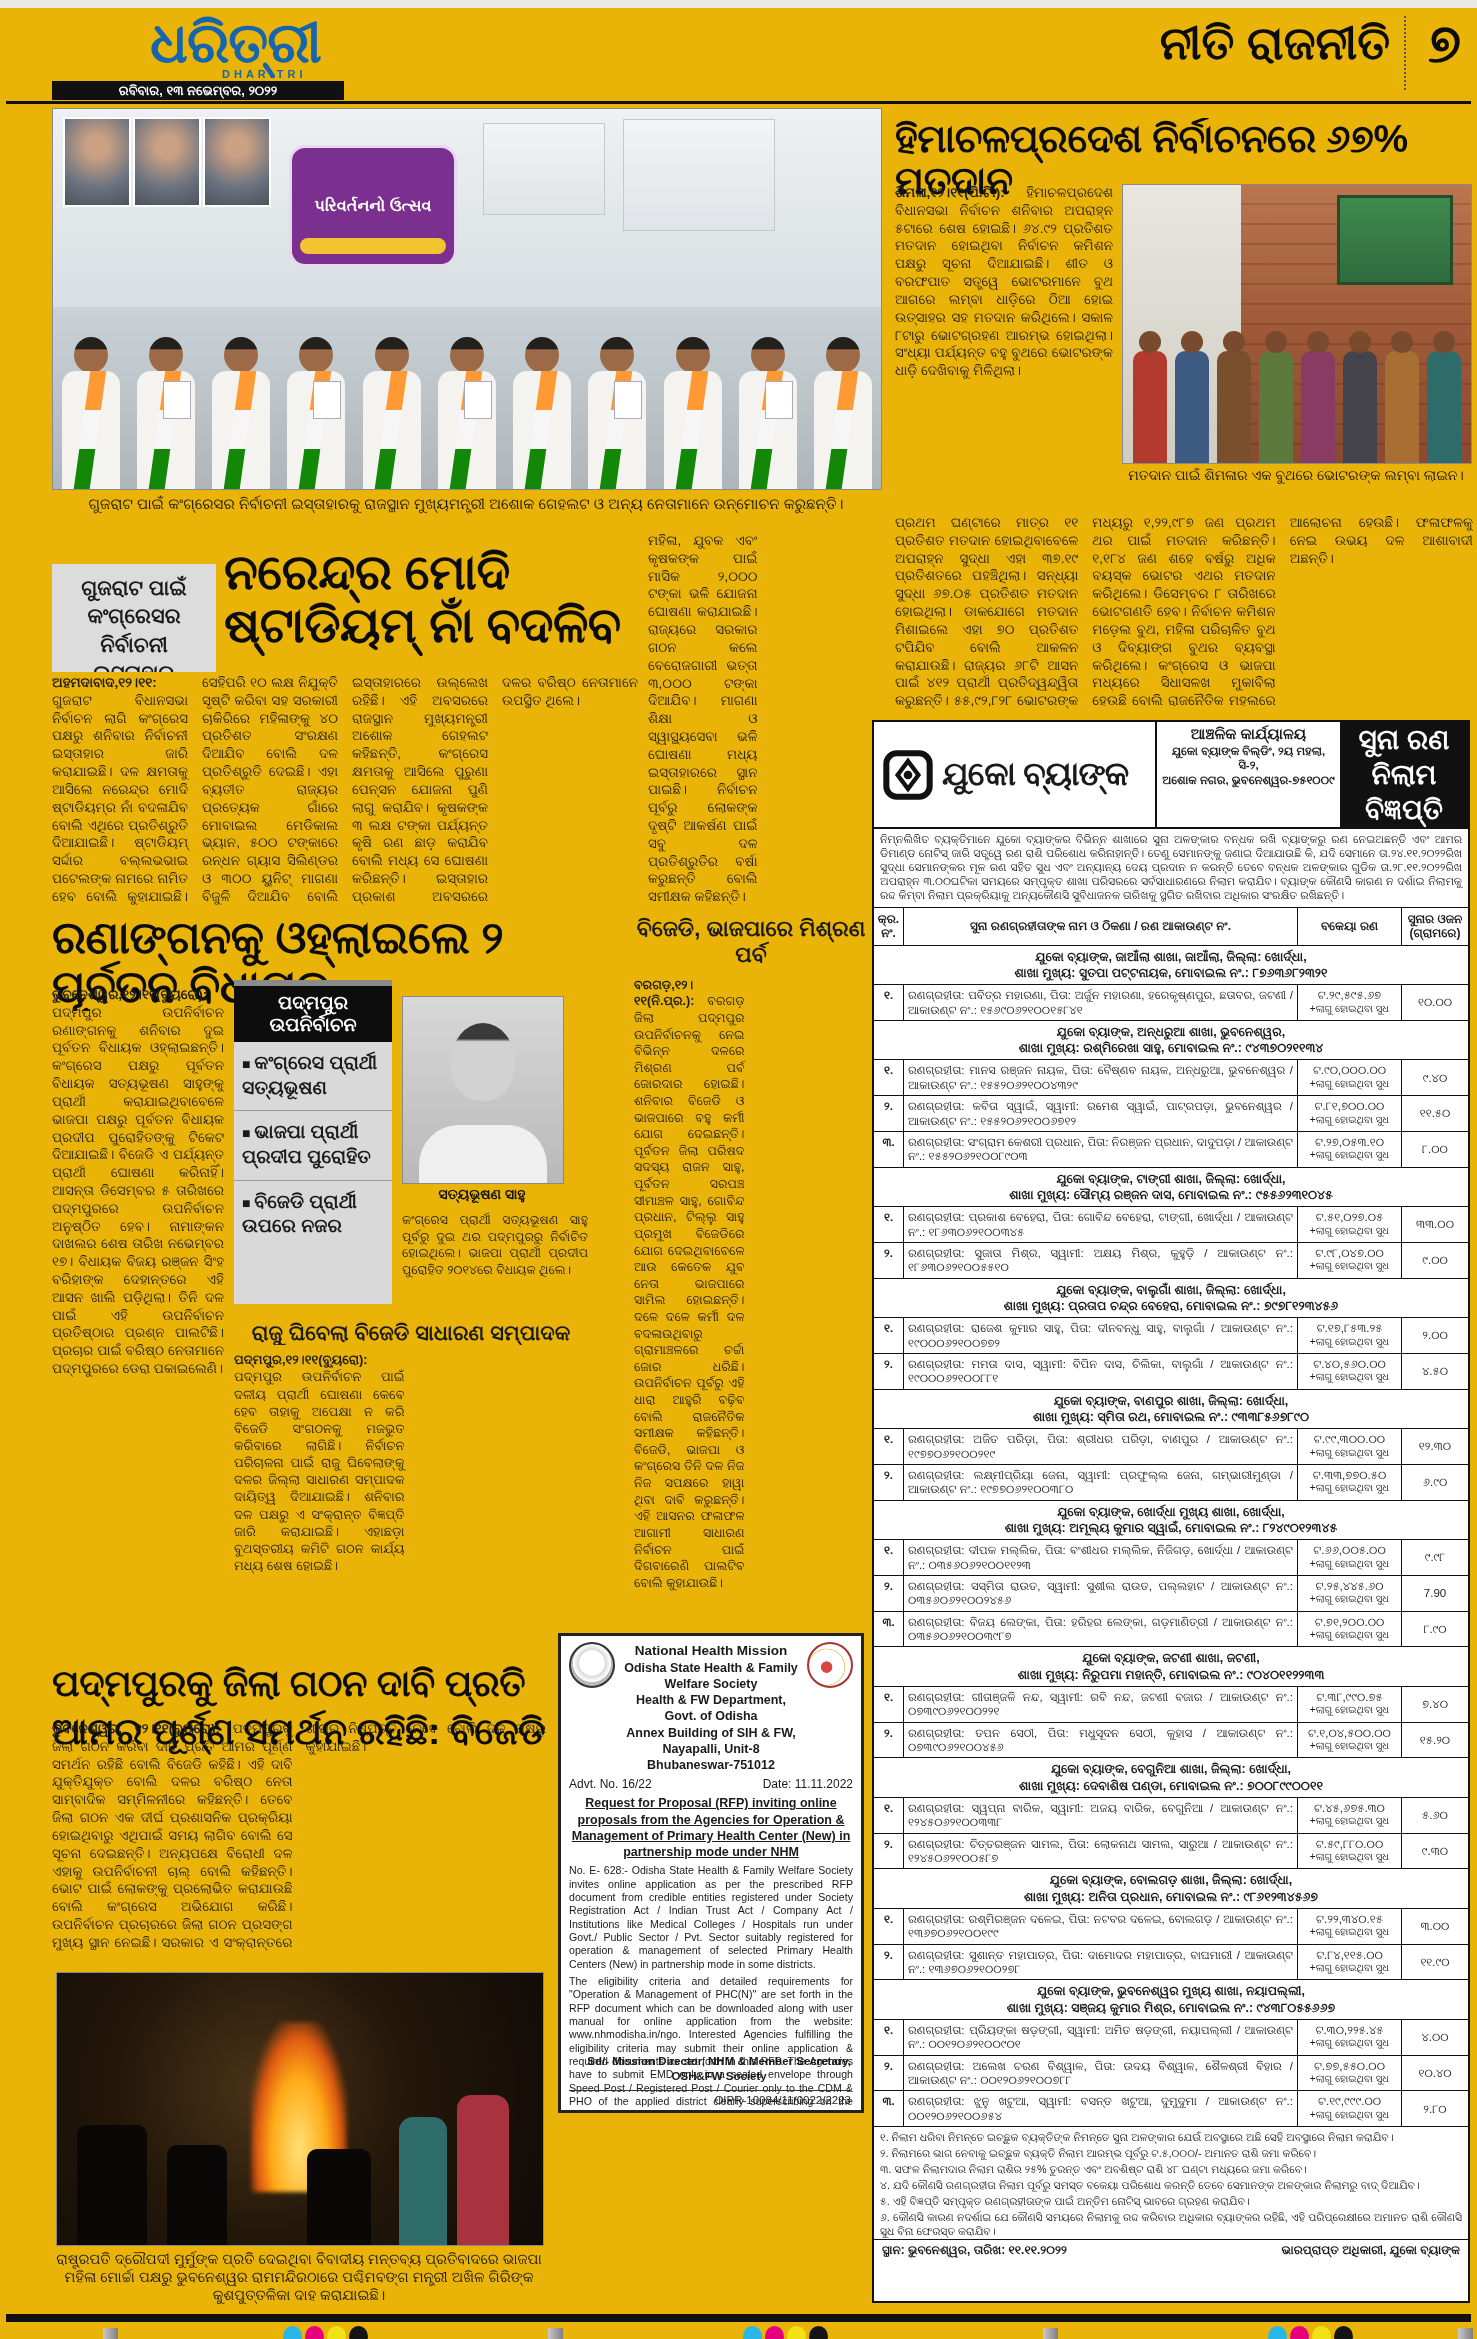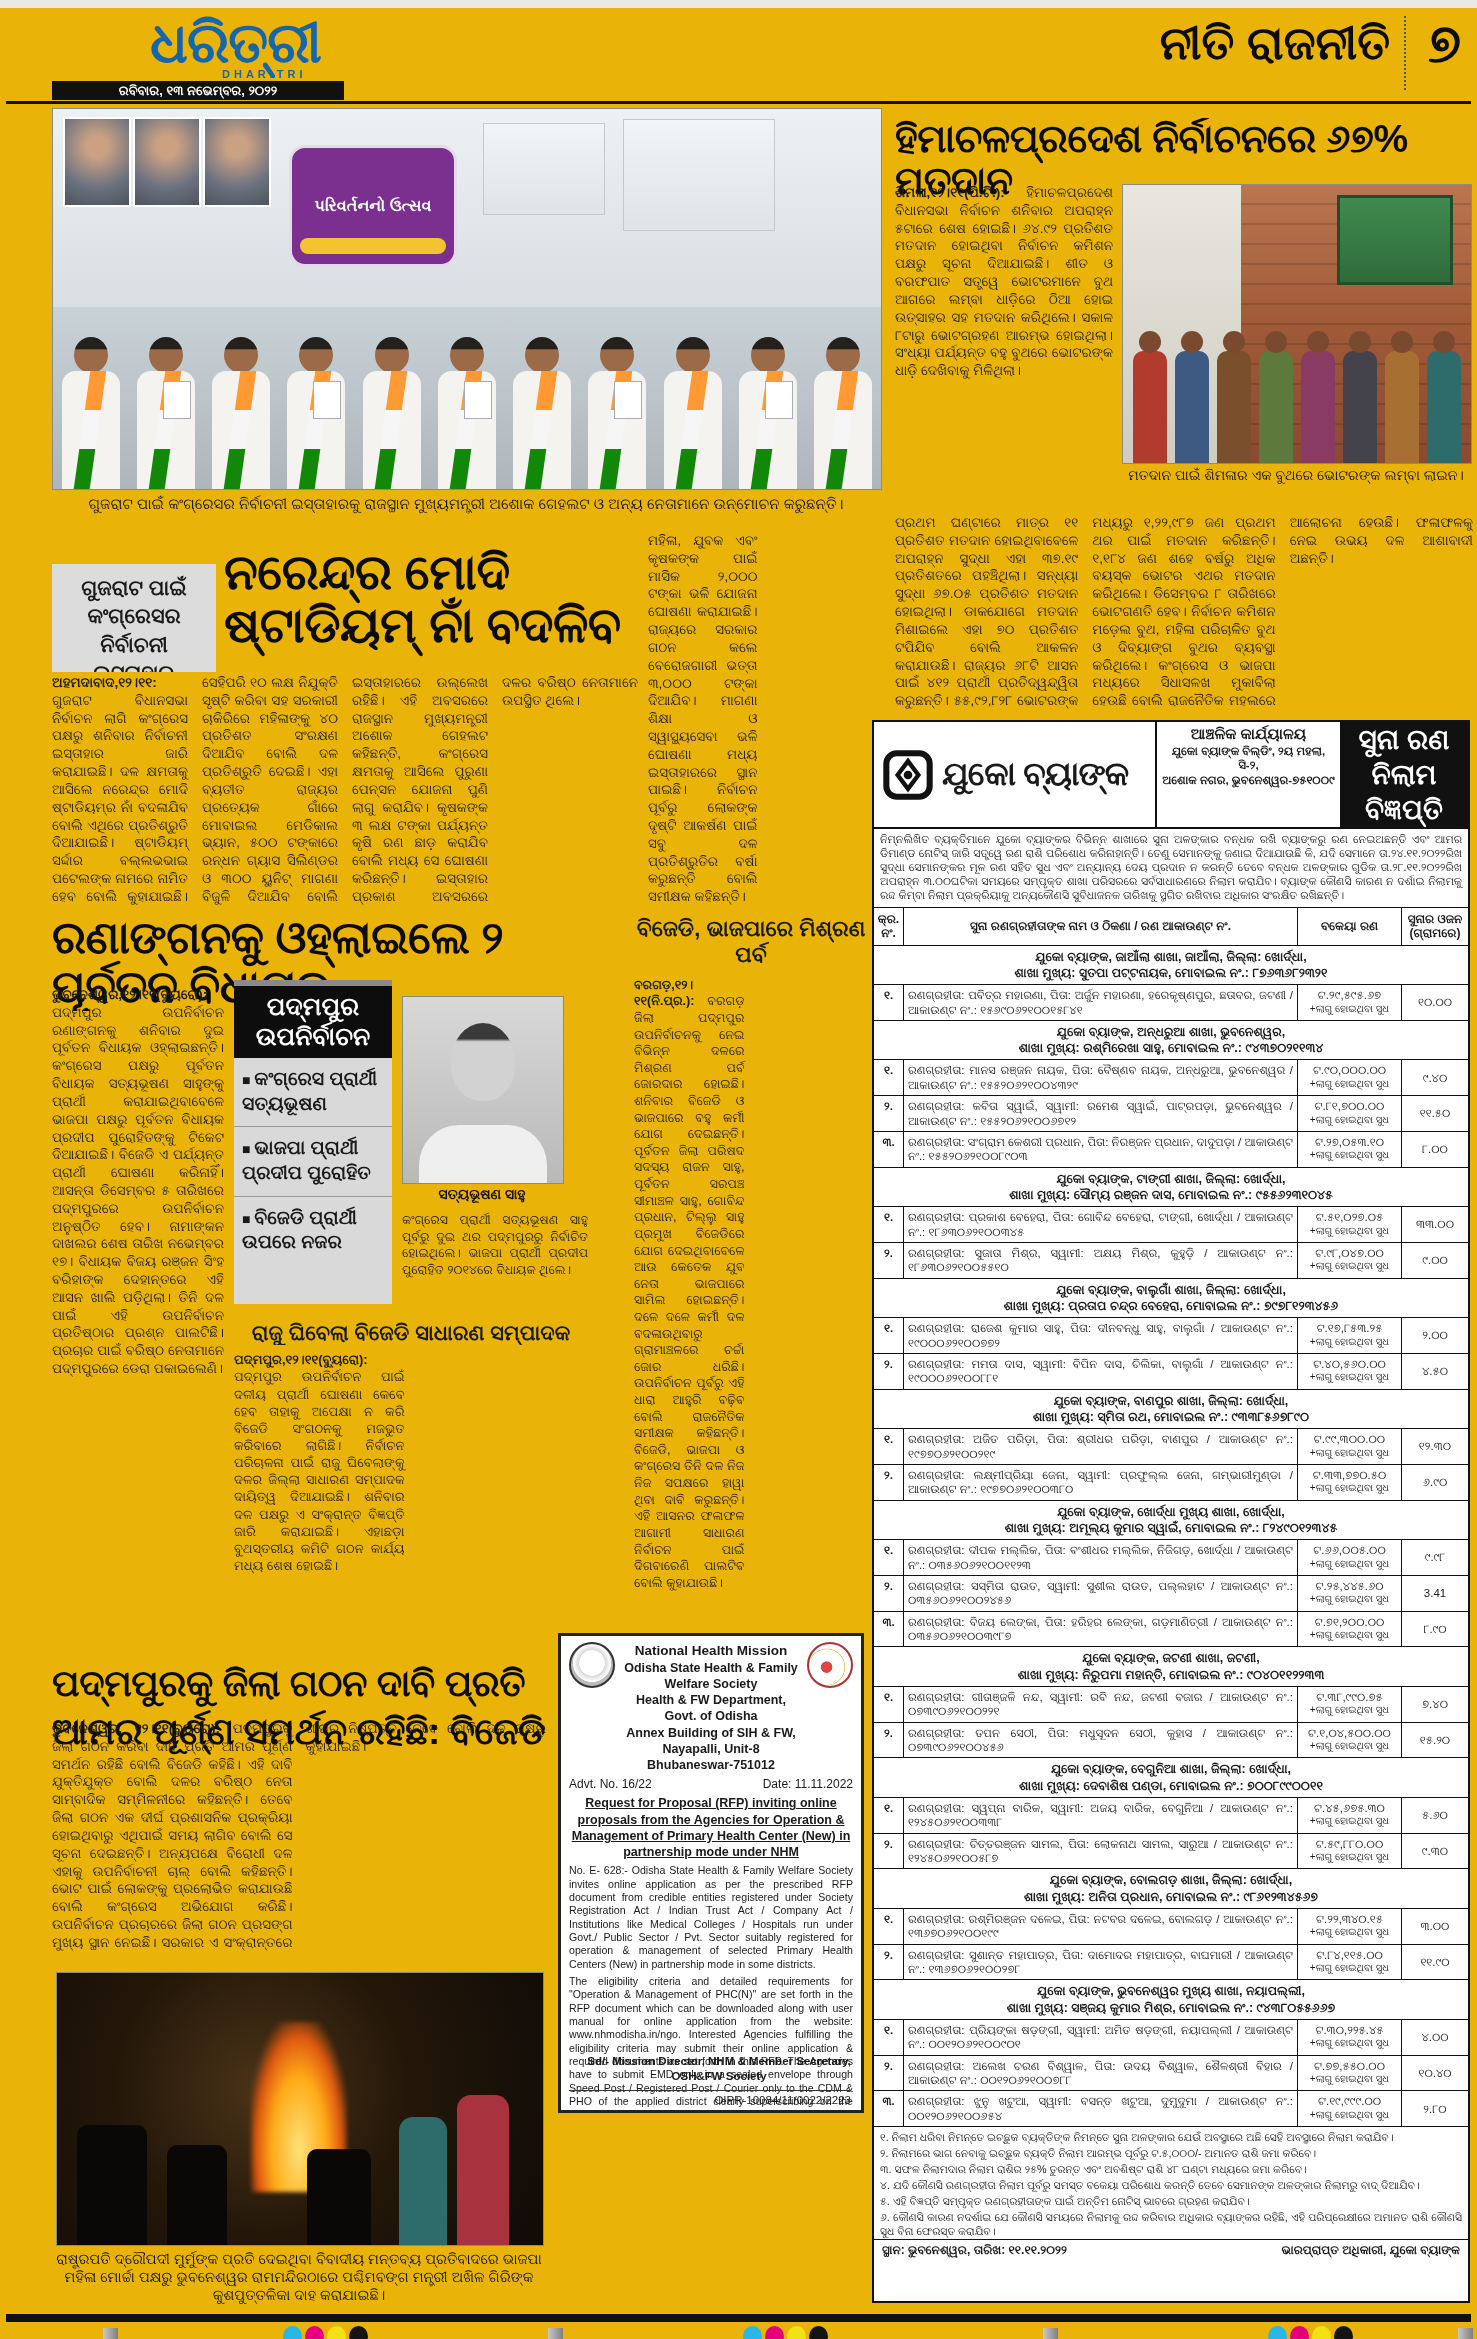--- a/index.html
+++ b/index.html
@@ -57,21 +57,21 @@
   .sari2{position:absolute;right:96px;bottom:0;width:48px;height:128px;border-radius:14px 14px 0 0;background:#2e6b6b;}
   .portrait-photo{background:linear-gradient(#d8d8d8,#b9b9b9);}
   .pface{position:absolute;left:50%;top:26px;transform:translateX(-50%);width:64px;height:78px;border-radius:50% 50% 46% 46%;
          background:linear-gradient(#3a3a3a 20%,#d2d2d2 24%);}
   .pshoulder{position:absolute;left:50%;bottom:0;transform:translateX(-50%);width:128px;height:58px;
              border-radius:40px 40px 0 0;background:#efefef;}
   
   .kicker{background:#dcdcdc;font-weight:bold;font-size:21px;line-height:1.35;text-align:center;
           padding:10px 6px;overflow:hidden;}
   .candbox{border-top:6px solid #8a8a8a;background:#d9d9d9;overflow:hidden;}
-  .candbox .cbt{background:#0d0d0d;color:#fff;font-weight:bold;font-size:25px;text-align:center;padding:6px 2px;}
+  .candbox .cbt{background:#0d0d0d;color:#fff;font-weight:bold;font-size:19px;text-align:center;padding:6px 2px;}
   .cbitem{font-weight:bold;font-size:19px;line-height:1.3;padding:9px 8px 10px 8px;border-bottom:1px solid #9b9b9b;}
   .cbitem:last-child{border-bottom:none;}
   .cbitem::before{content:"■ ";font-size:14px;}
   .subhead{font-weight:bold;font-size:21px;line-height:1.2;text-align:center;overflow:hidden;}
   
   .nhm{border:3px solid #222;background:#fff;overflow:hidden;padding:6px 8px;box-sizing:border-box;}
   .nhm-head{display:flex;align-items:flex-start;gap:4px;}
   .nhm-head .ctr{flex:1;text-align:center;font-weight:bold;font-size:12.5px;line-height:1.3;}
   .nhm-head .ctr .l1{font-size:13.5px;}
   .seal{width:42px;height:42px;border-radius:50%;border:2px solid #333;flex:0 0 auto;
@@ -446,21 +446,21 @@
         <div class="uco-row">
           <div class="c-sl">୧.</div>
           <div class="c-desc">ରଣଗ୍ରହୀତା: ଦୀପକ ମଲ୍ଲିକ, ପିତା: ବଂଶୀଧର ମଲ୍ଲିକ, ନିଜିଗଡ଼, ଖୋର୍ଦ୍ଧା / ଆକାଉଣ୍ଟ ନଂ.: ୦୩୫୬୦୬୨୧୦୦୧୧୨୩</div>
           <div class="c-due">ଟ.୬୬,୦୦୫.୦୦<span>+ଲାଗୁ ହୋଇଥିବା ସୁଧ</span></div>
           <div class="c-wt">୯.୯୮</div>
         </div>
         <div class="uco-row">
           <div class="c-sl">୨.</div>
           <div class="c-desc">ରଣଗ୍ରହୀତା: ସସ୍ମିତା ରାଉତ, ସ୍ୱାମୀ: ସୁଶୀଲ ରାଉତ, ପଲ୍ଲହାଟ / ଆକାଉଣ୍ଟ ନଂ.: ୦୩୫୬୦୬୨୧୦୦୨୪୫୬</div>
           <div class="c-due">ଟ.୨୫,୪୪୫.୬୦<span>+ଲାଗୁ ହୋଇଥିବା ସୁଧ</span></div>
-          <div class="c-wt">3.41</div>
+          <div class="c-wt">7.90</div>
         </div>
         <div class="uco-row">
           <div class="c-sl">୩.</div>
           <div class="c-desc">ରଣଗ୍ରହୀତା: ବିଜୟ ଲେଙ୍କା, ପିତା: ହରିହର ଲେଙ୍କା, ଗଡ଼ମାଣିତ୍ରୀ / ଆକାଉଣ୍ଟ ନଂ.: ୦୩୫୬୦୬୨୧୦୦୩୯୮୭</div>
           <div class="c-due">ଟ.୭୧,୨୦୦.୦୦<span>+ଲାଗୁ ହୋଇଥିବା ସୁଧ</span></div>
           <div class="c-wt">୮.୯୦</div>
         </div>
         <div class="uco-branch">
           <div>ଯୁକୋ ବ୍ୟାଙ୍କ, ଜଟଣୀ ଶାଖା, ଜଟଣୀ,</div>
           <div>ଶାଖା ମୁଖ୍ୟ: ନିରୁପମା ମହାନ୍ତି, ମୋବାଇଲ ନଂ.: ୯୦୪୦୧୧୨୨୩୩</div>

